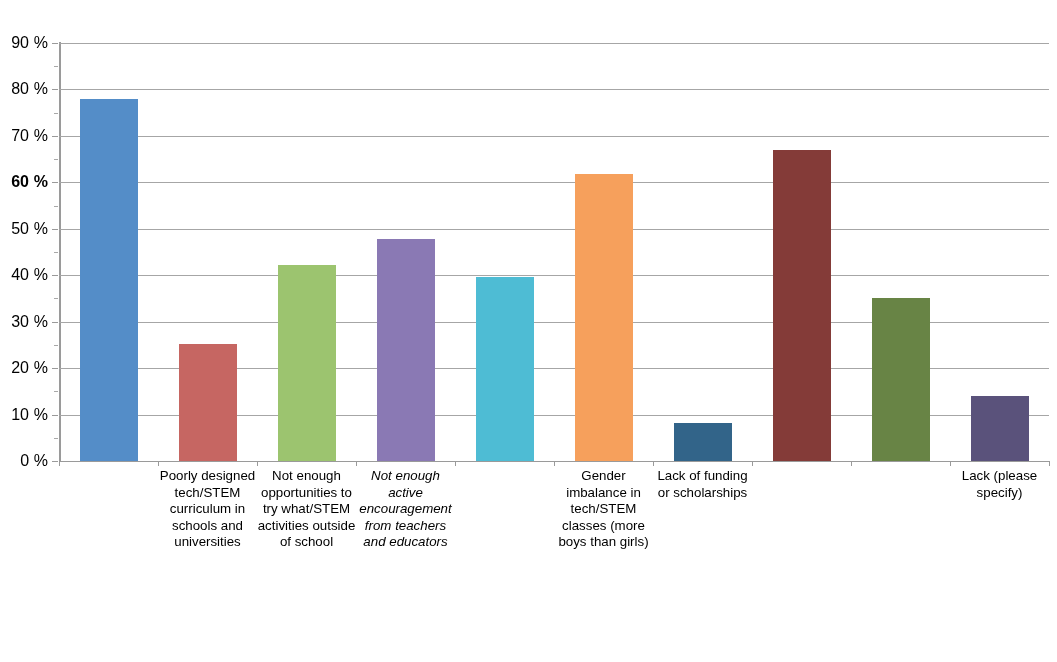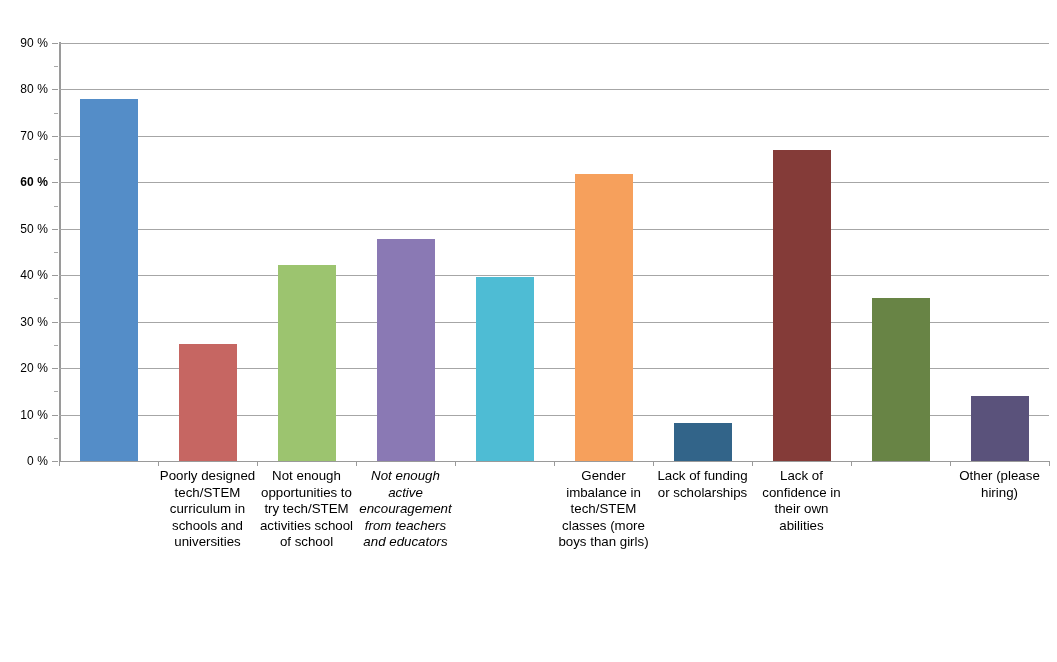--- a/index.html
+++ b/index.html
@@ -27,21 +27,21 @@
     position: absolute;
     left: 0px;
     top: 0px;
     width: 58px;
     height: 662px;
   }
   .y-tick-label {
     position: absolute;
     right: 10px;
     transform: translateY(-50%);
-    font-size: 12px;
+    font-size: 16px;
     line-height: 1;
     white-space: nowrap;
     color: #000000;
     letter-spacing: 0.1px;
   }
   .y-tick-mark {
     position: absolute;
     width: 6px;
     height: 1px;
     background: #9a9a9a;
@@ -208,21 +208,20 @@
       <div class="x-tick-mark" style="left: 495px; background: rgb(154, 154, 154);"></div>
       <div class="x-tick-mark" style="left: 594px; background: rgb(154, 154, 154);"></div>
       <div class="x-tick-mark" style="left: 693px; background: rgb(154, 154, 154);"></div>
       <div class="x-tick-mark" style="left: 792px; background: rgb(154, 154, 154);"></div>
       <div class="x-tick-mark" style="left: 891px; background: rgb(154, 154, 154);"></div>
       <div class="x-tick-mark" style="left: 990px; background: rgb(154, 154, 154);"></div>
     </div>
 
   <div id="x-labels">
       <div class="x-label" style="left: 99px; width: 99px;">Poorly designed tech/STEM curriculum in schools and universities</div>
-      <div class="x-label" style="left: 198px; width: 99px;">Not enough opportunities to try tech/STEM activities school of school</div>
+      <div class="x-label" style="left: 198px; width: 99px;">Not enough opportunities to try what/STEM activities outside of school</div>
       <div class="x-label" style="left: 297px; width: 99px; font-style: italic;">Not enough active encouragement from teachers and educators</div>
       <div class="x-label" style="left: 495px; width: 99px;">Gender imbalance in tech/STEM classes (more boys than girls)</div>
       <div class="x-label" style="left: 594px; width: 99px;">Lack of funding or scholarships</div>
-      <div class="x-label" style="left: 693px; width: 99px;">Lack of confidence in their own abilities</div>
-      <div class="x-label" style="left: 891px; width: 99px;">Other (please hiring)</div>
+      <div class="x-label" style="left: 891px; width: 99px;">Lack (please specify)</div>
     </div>
 
 </div>
 
 </body></html>

